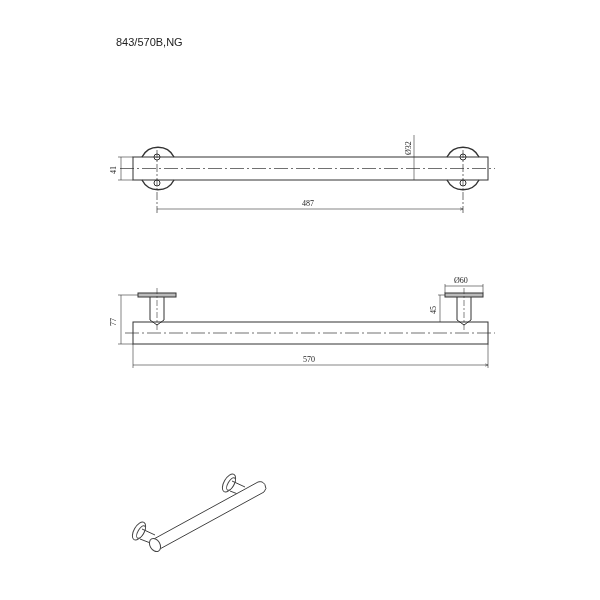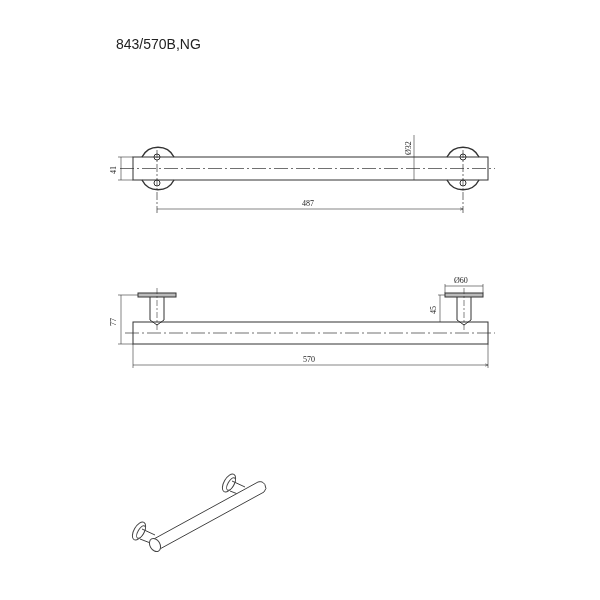--- a/index.html
+++ b/index.html
@@ -1,17 +1,17 @@
 <!DOCTYPE html>
 <html><head>
 <meta charset="utf-8">
 <style>
   html,body{margin:0;padding:0;background:#fff;}
   body{width:600px;height:600px;position:relative;overflow:hidden;font-family:"Liberation Sans",sans-serif;}
-  .title{position:absolute;left:116px;top:36px;font-size:14px;color:#222;font-family:"Liberation Sans",sans-serif;}
+  .title{position:absolute;left:116px;top:36px;font-size:11px;color:#222;font-family:"Liberation Sans",sans-serif;}
   svg{position:absolute;left:0;top:0;}
   .dim{font-family:"Liberation Serif",serif;font-size:8px;fill:#222;}
 </style>
 </head>
 <body>
 
 <div class="title">843/570B,NG</div>
 
 <svg width="600" height="600" viewBox="0 0 600 600">
   <defs>

